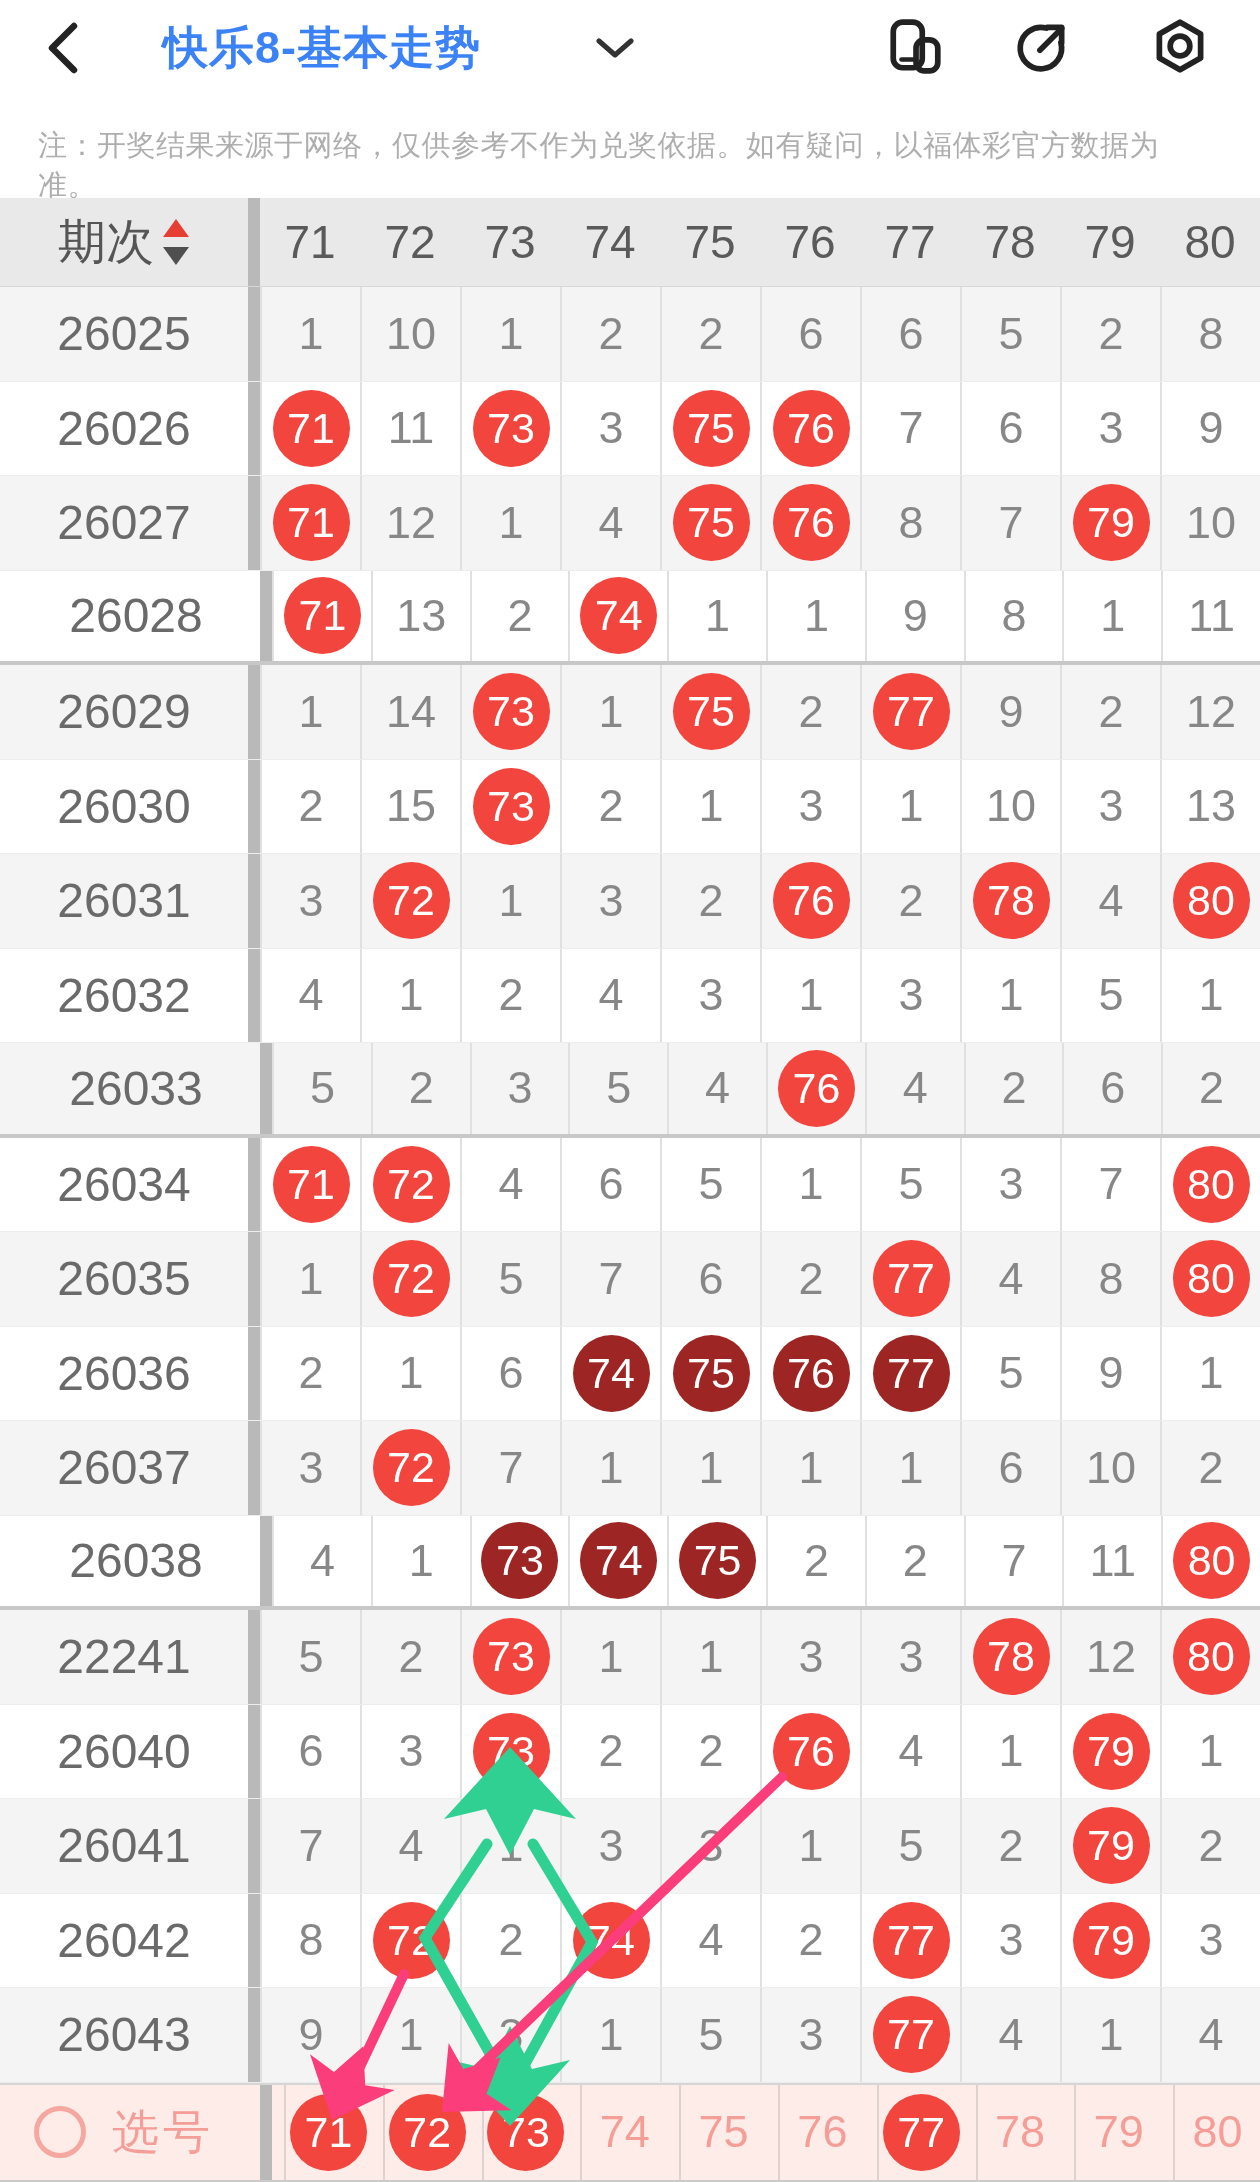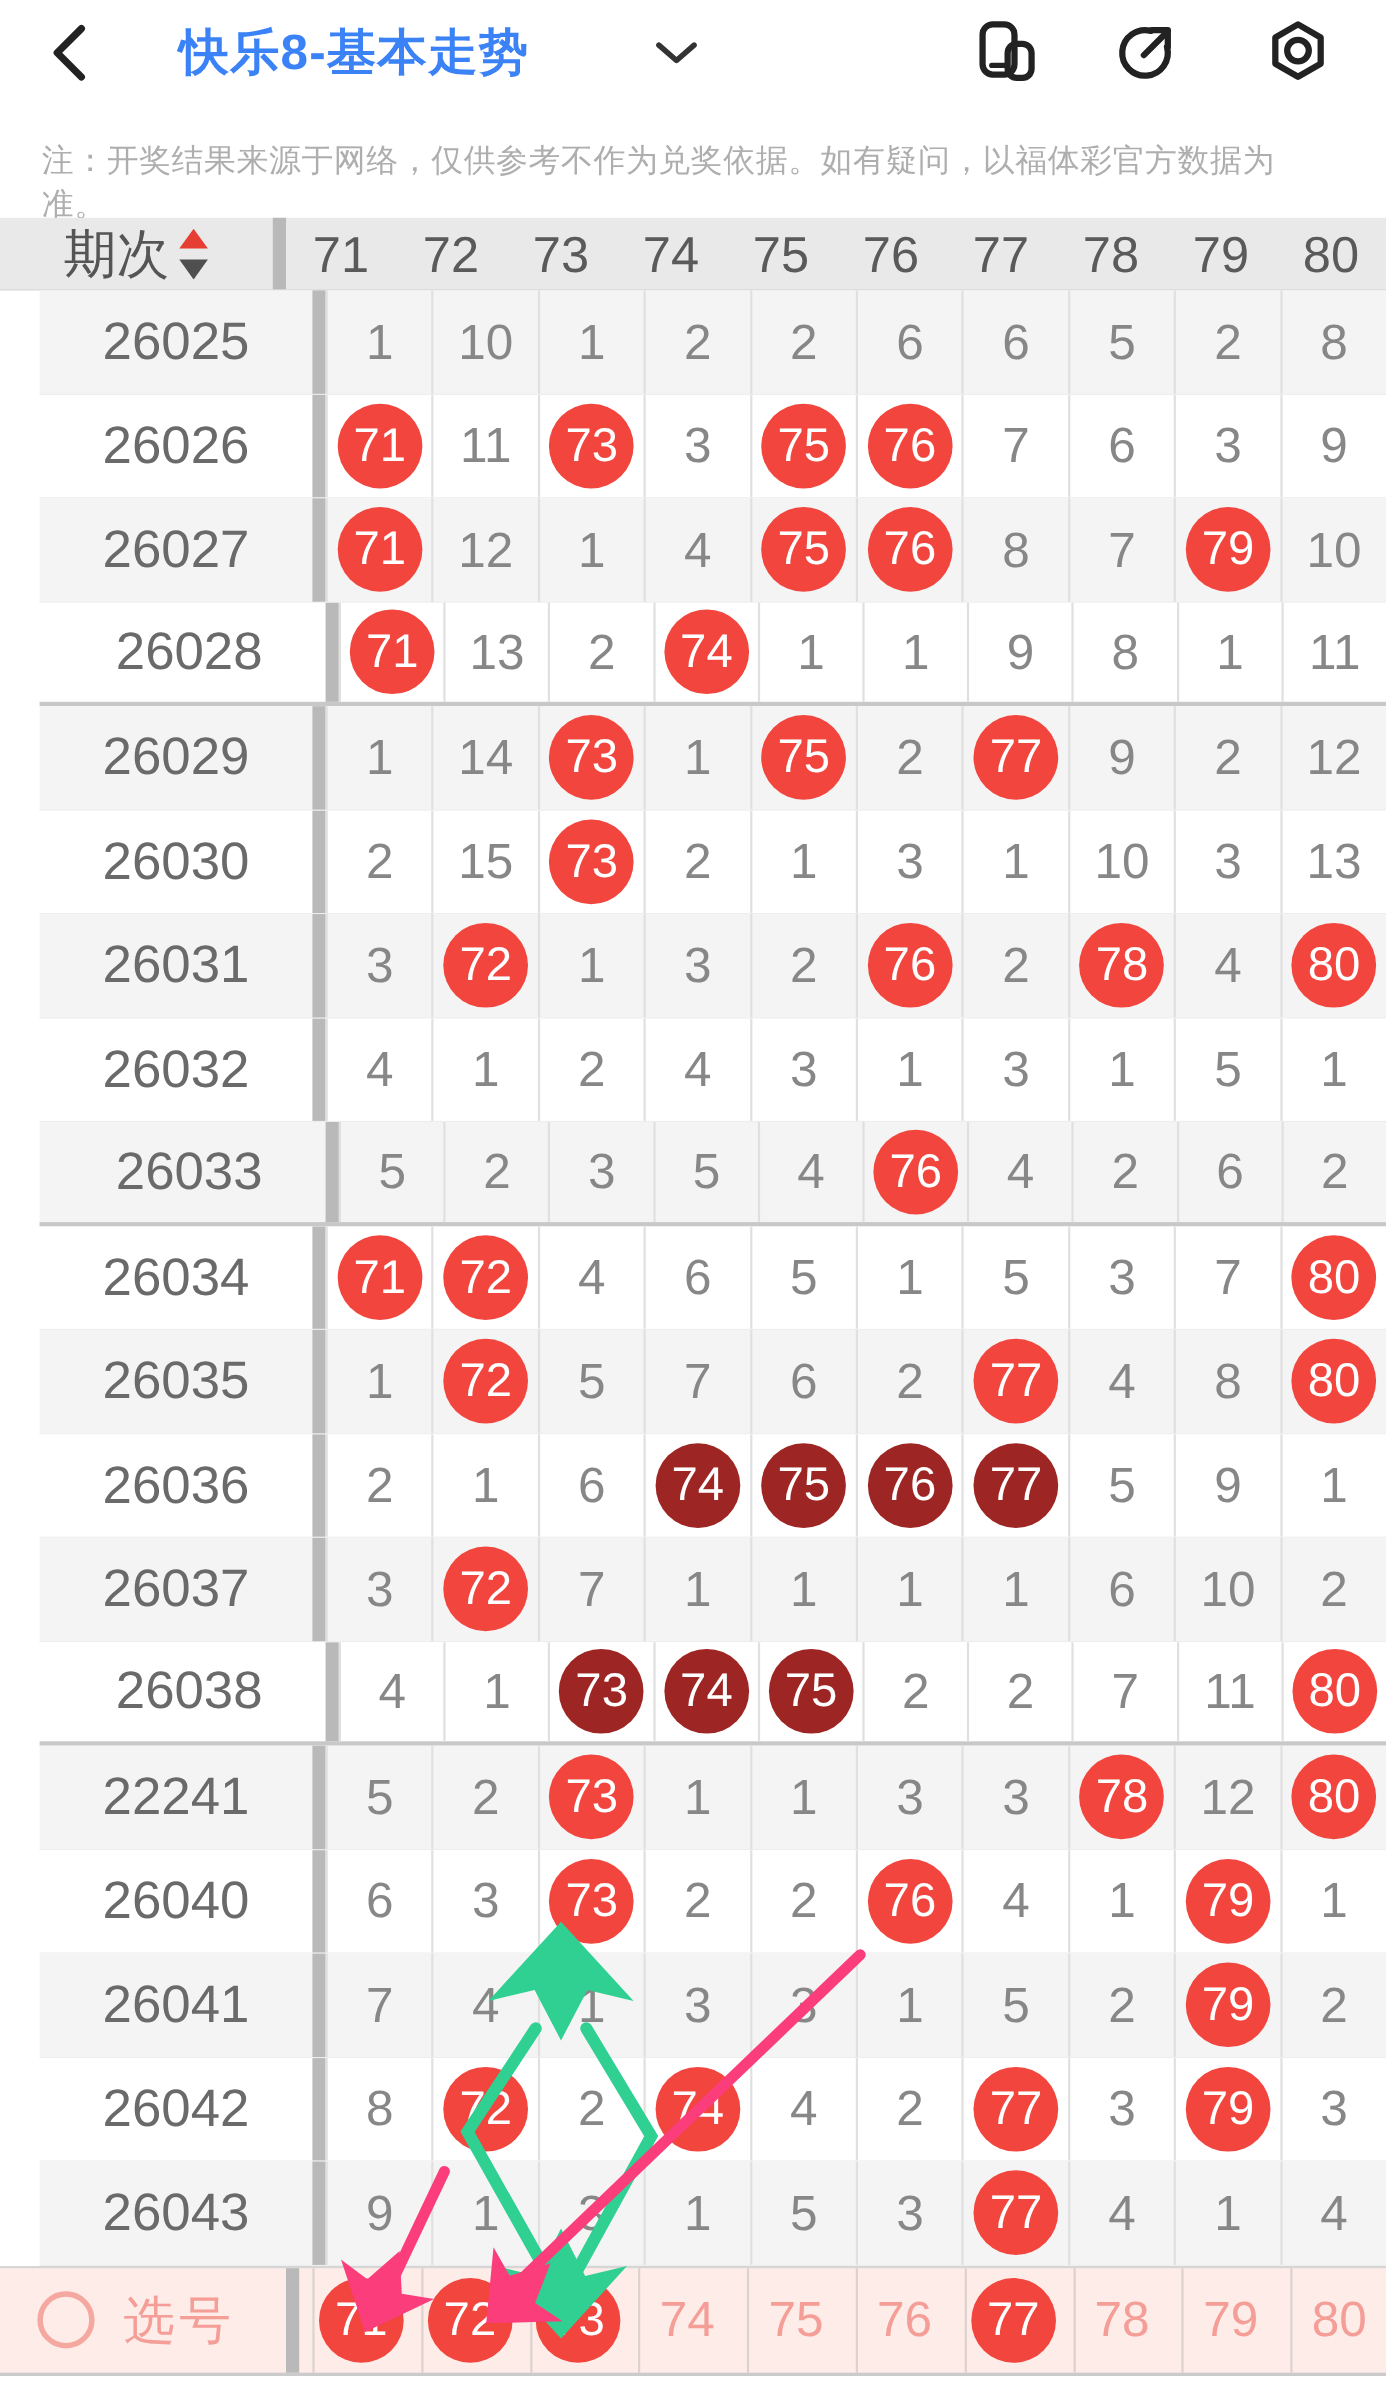--- a/index.html
+++ b/index.html
@@ -19,22 +19,22 @@
   .abicon{position:absolute; top:17px; width:58px; height:58px; cursor:pointer;}
   .abicon svg{width:100%; height:100%;}
   .ic-mw{left:886px;} .ic-sh{left:1014px;} .ic-st{left:1151px;}
 
   
   .notice{height:102px; padding:30px 47px 0 38px; font-size:29px; color:#aeaeae; letter-spacing:.5px;}
 
   
   .trend{position:relative;}
   .row{display:grid; grid-template-columns:248px 12px repeat(10,1fr); align-items:center;}
-  .row.header{height:66px; background:var(--header-bg); border-bottom:1px solid #d8d8d8;}
-  .row.data{height:94.5px; border-bottom:1px solid #ededed; background:#fff;margin-left:36px;}
+  .row.header{height:89px; background:var(--header-bg); border-bottom:1px solid #d8d8d8;}
+  .row.data{height:94.5px; border-bottom:1px solid #ededed; background:#fff;}
   .row.data.alt{background:var(--alt-bg);}
   .row.data.groupend{border-bottom:4px solid #c8c8c8;padding-left:12px;}
   .row.sel{height:100.5px; background:var(--sel-bg); border-top:2px solid #d6d6d6; border-bottom:3px solid #cbcbcb;gap:12px;}
   .div{height:100%; background:#b9b9b9;}
   .p{height:100%; display:flex; align-items:center; justify-content:center; font-size:48px; color:#6a6a6a;}
   .row.header .p{color:#555; cursor:pointer;}
   .sort{margin-left:8px; display:inline-flex;}
   .c{position:relative; height:100%; display:flex; align-items:center; justify-content:center;
      font-size:45px; color:#878787; border-left:2px solid #e0e0e0;}
   .row.header .c{border-left:none; color:#5a5a5a; font-size:46px;}

